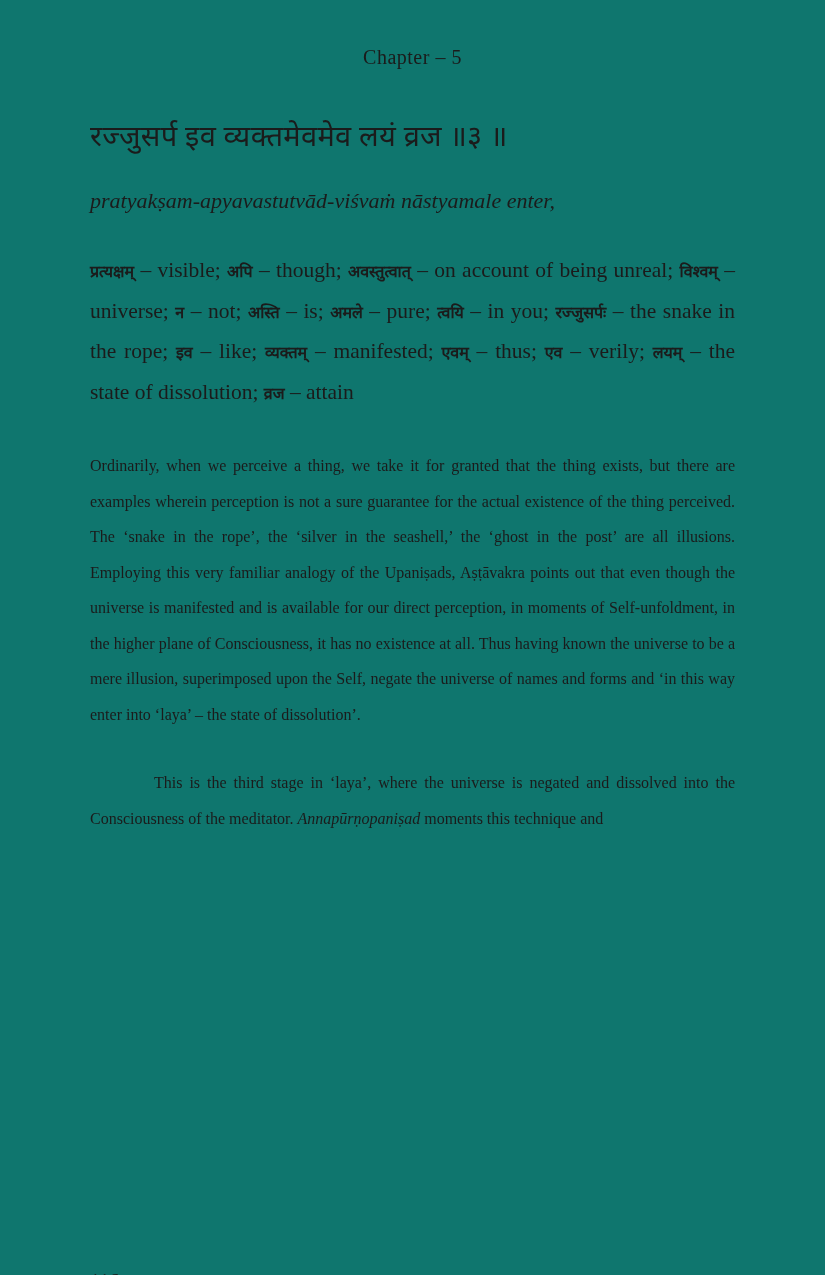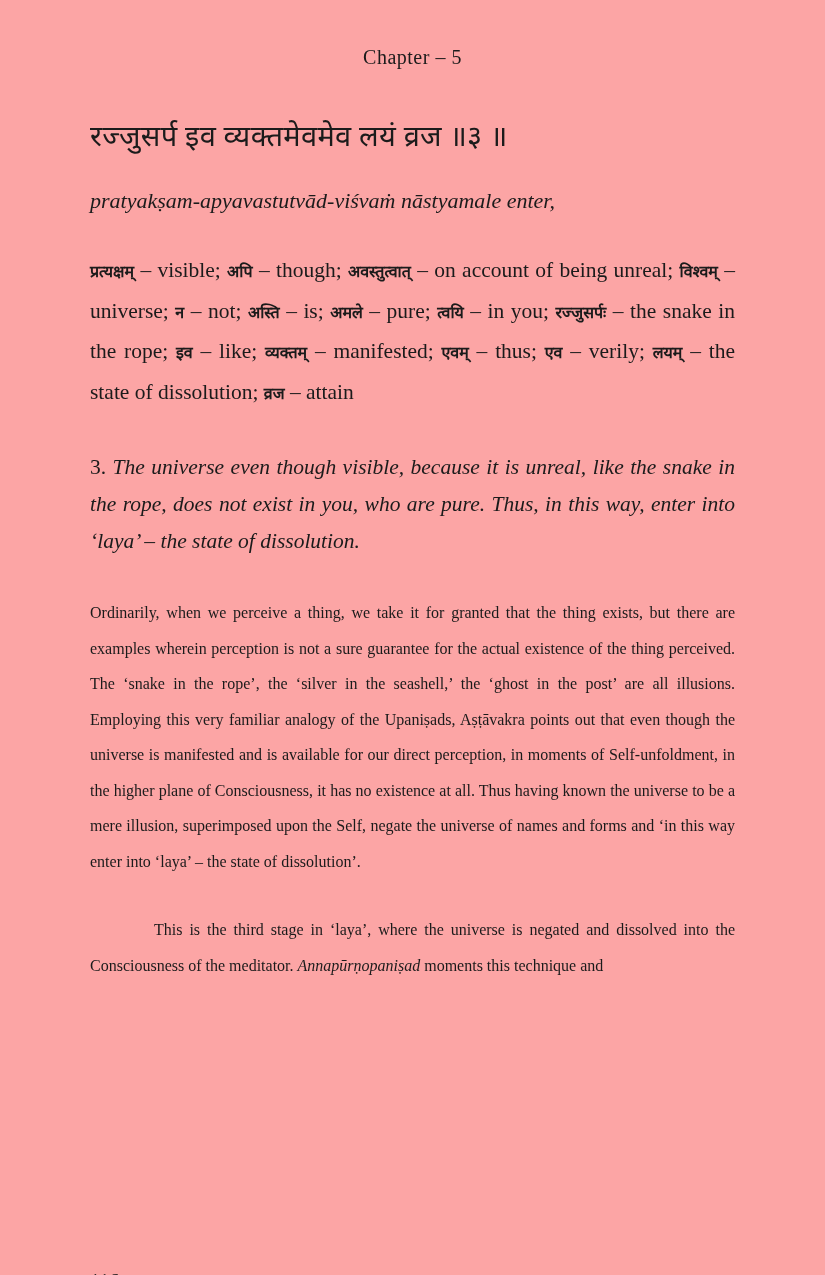--- a/index.html
+++ b/index.html
@@ -5,21 +5,21 @@
   html, body {
     margin: 0;
     padding: 0;
     background: #e8e8e8;
   }
   .page {
     position: relative;
     width: 825px;
     height: 1275px;
     margin: 0 auto;
-    background: #fca5a5;
+    background: #0f766e;
     color: #1b1b1b;
     font-family: "Liberation Serif", "DejaVu Serif", serif;
     box-sizing: border-box;
     padding: 46px 90px 12px 90px;
     overflow: hidden;
   }
   .running-header {
     text-align: center;
     font-size: 20px;
     letter-spacing: 0.5px;
@@ -86,23 +86,20 @@
   </div>
 
   <div class="transliteration">
     <div>
       <span class="it">pratyakṣam-apyavastutvād-viśvaṁ nāstyamale enter,</span>
     </div>
   </div>
 
   <p class="word-meanings" id="word-meanings"><b class="dev">प्रत्यक्षम्</b><span> – visible; </span><b class="dev">अपि</b><span> – though; </span><b class="dev">अवस्तुत्वात्</b><span> – on account of being unreal; </span><b class="dev">विश्वम्</b><span> – universe; </span><b class="dev">न</b><span> – not; </span><b class="dev">अस्ति</b><span> – is; </span><b class="dev">अमले</b><span> – pure; </span><b class="dev">त्वयि</b><span> – in you; </span><b class="dev">रज्जुसर्पः</b><span> – the snake in the rope; </span><b class="dev">इव</b><span> – like; </span><b class="dev">व्यक्तम्</b><span> – manifested; </span><b class="dev">एवम्</b><span> – thus; </span><b class="dev">एव</b><span> – verily; </span><b class="dev">लयम्</b><span> – the state of dissolution; </span><b class="dev">व्रज</b><span> – attain</span></p>
 
-  <p class="translation">
-    <span class="num">3. </span><span>The universe even though visible, because it is unreal, like the snake in the rope, does not exist in you, who are pure. Thus, in this way, enter into ‘laya’ – the state of dissolution.</span>
-  </p>
 
   <p class="commentary">Ordinarily, when we perceive a thing, we take it for granted that the thing exists, but there are examples wherein perception is not a sure guarantee for the actual existence of the thing perceived. The ‘snake in the rope’, the ‘silver in the seashell,’ the ‘ghost in the post’ are all illusions. Employing this very familiar analogy of the Upaniṣads, Aṣṭāvakra points out that even though the universe is manifested and is available for our direct perception, in moments of Self-unfoldment, in the higher plane of Consciousness, it has no existence at all. Thus having known the universe to be a mere illusion, superimposed upon the Self, negate the universe of names and forms and ‘in this way enter into ‘laya’ – the state of dissolution’.</p>
 
   <p class="commentary indented" id="commentary-2"><span>This is the third stage in ‘laya’, where the universe is negated and dissolved into the Consciousness of the meditator. </span><span class="it">Annapūrṇopaniṣad</span><span> moments this technique and</span></p>
 
   <div class="page-number">116</div>
 
 </div>
 
 </body></html>

